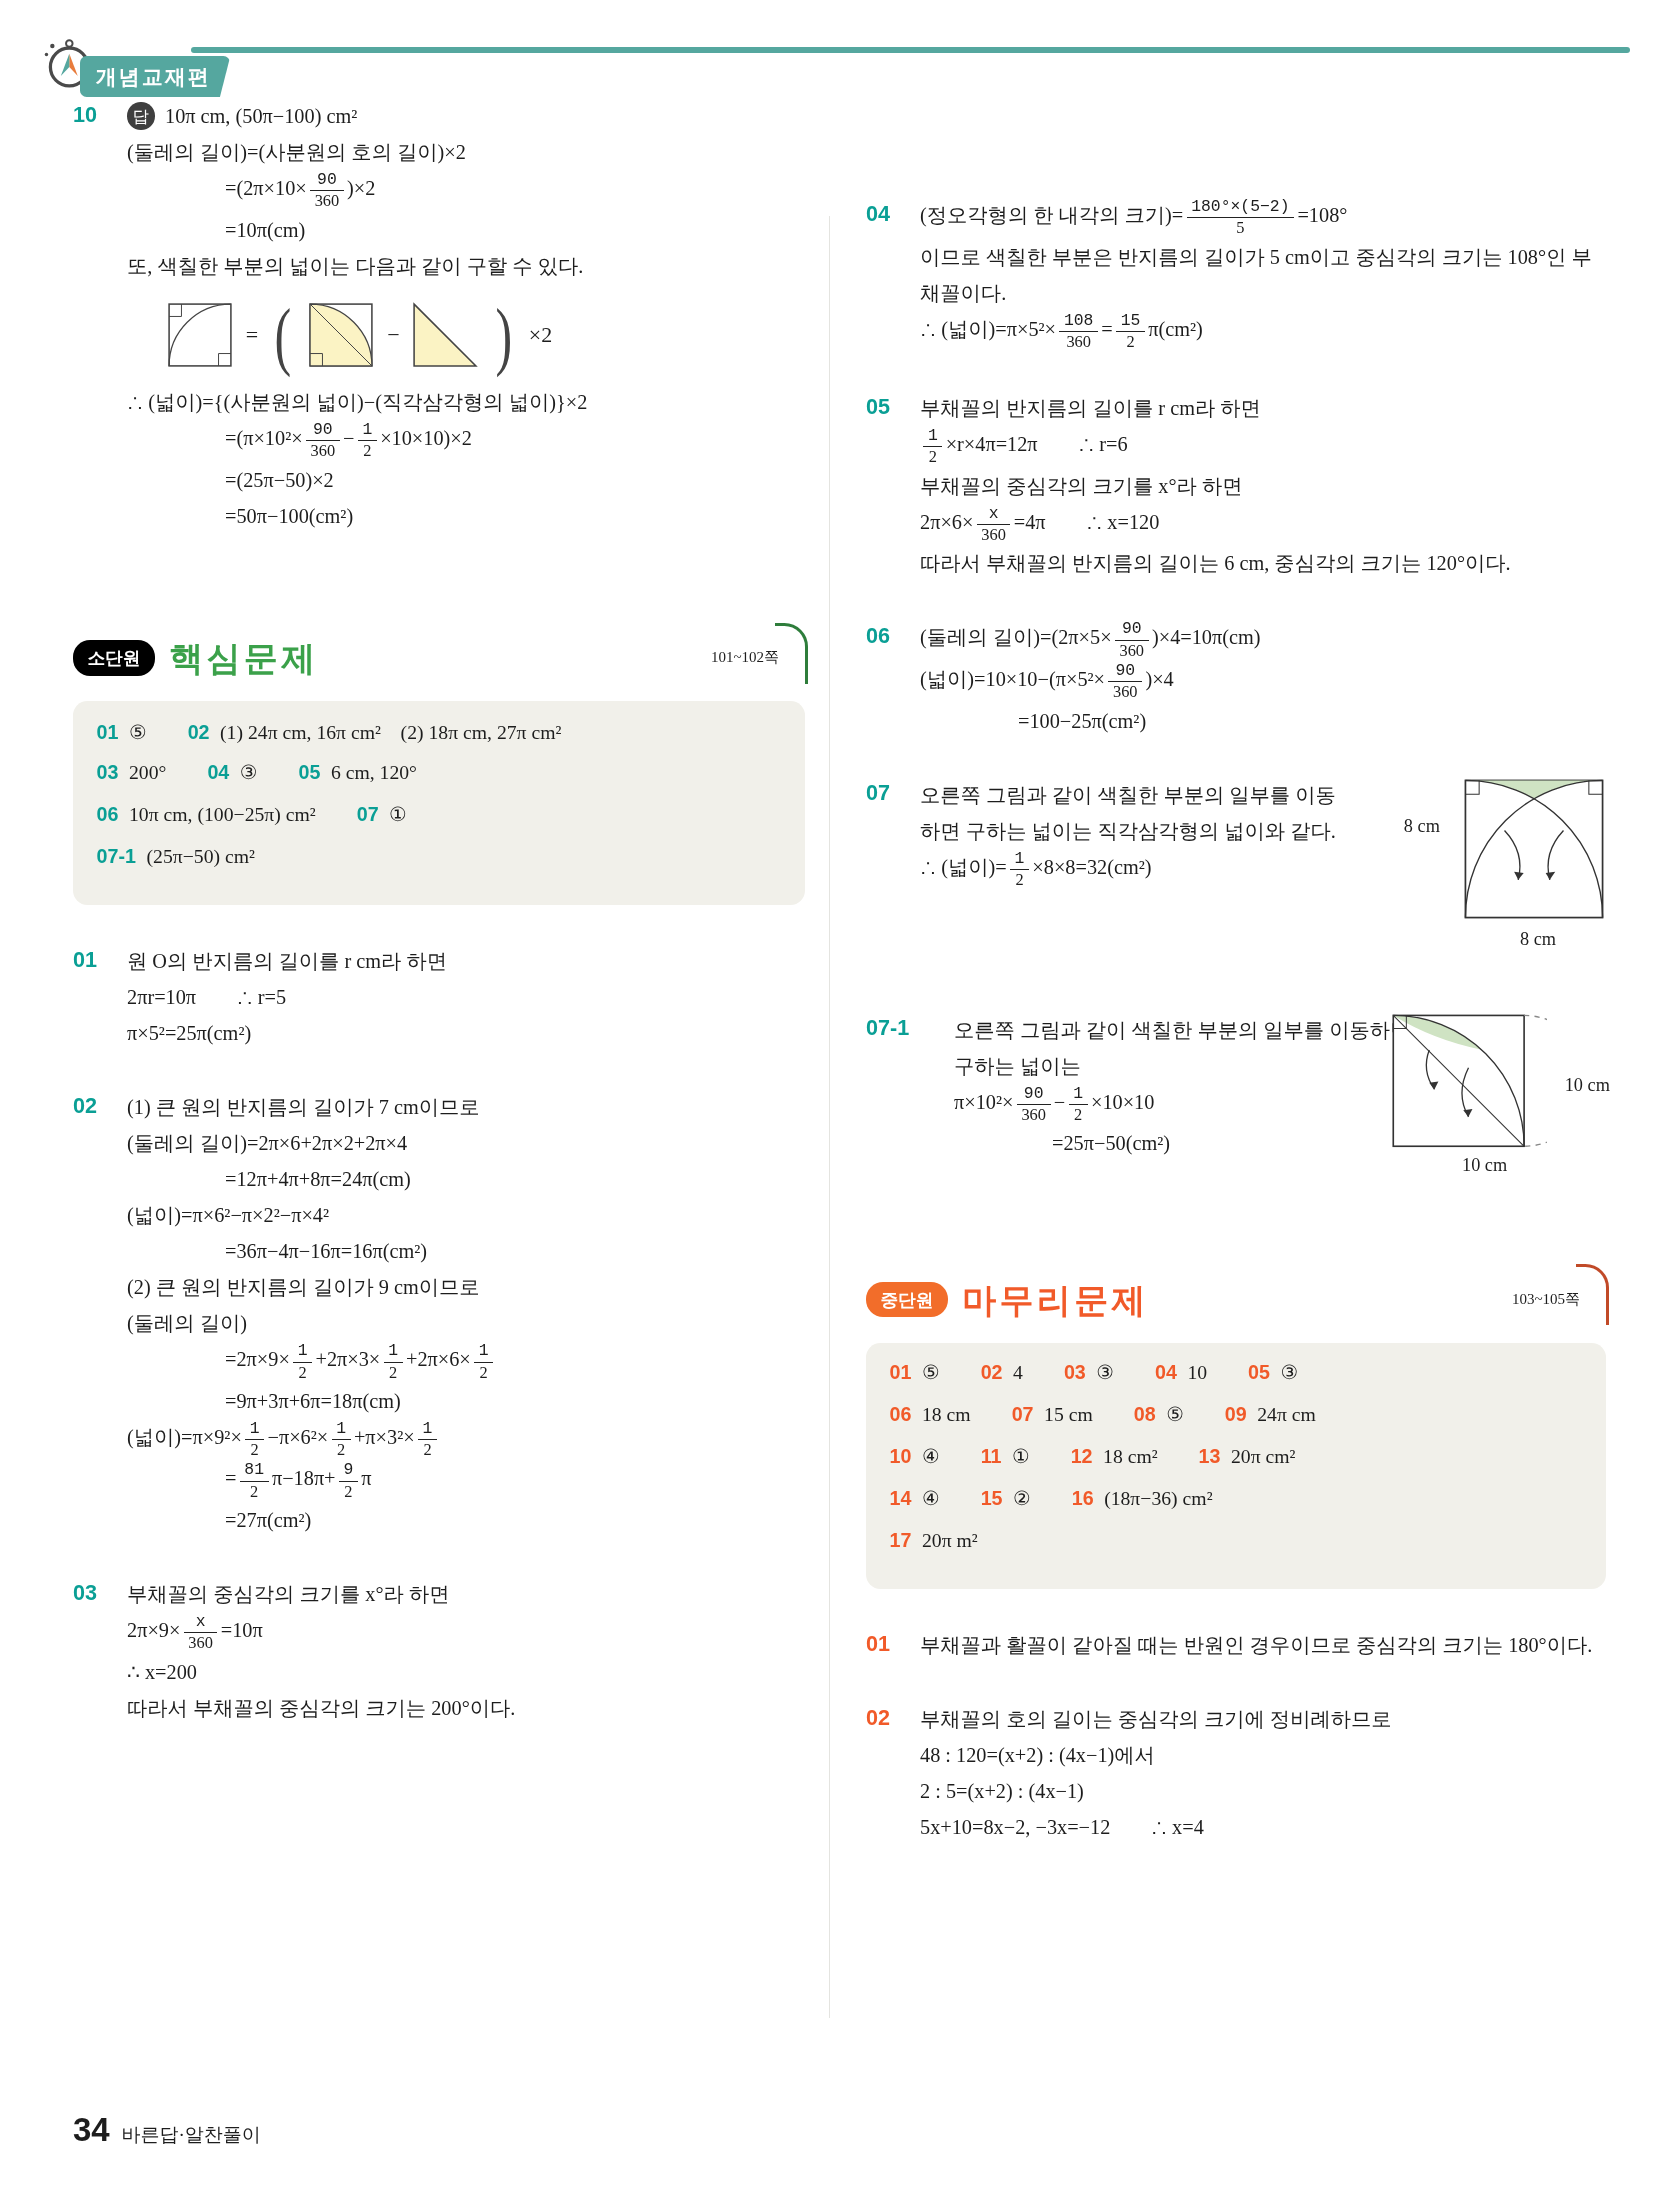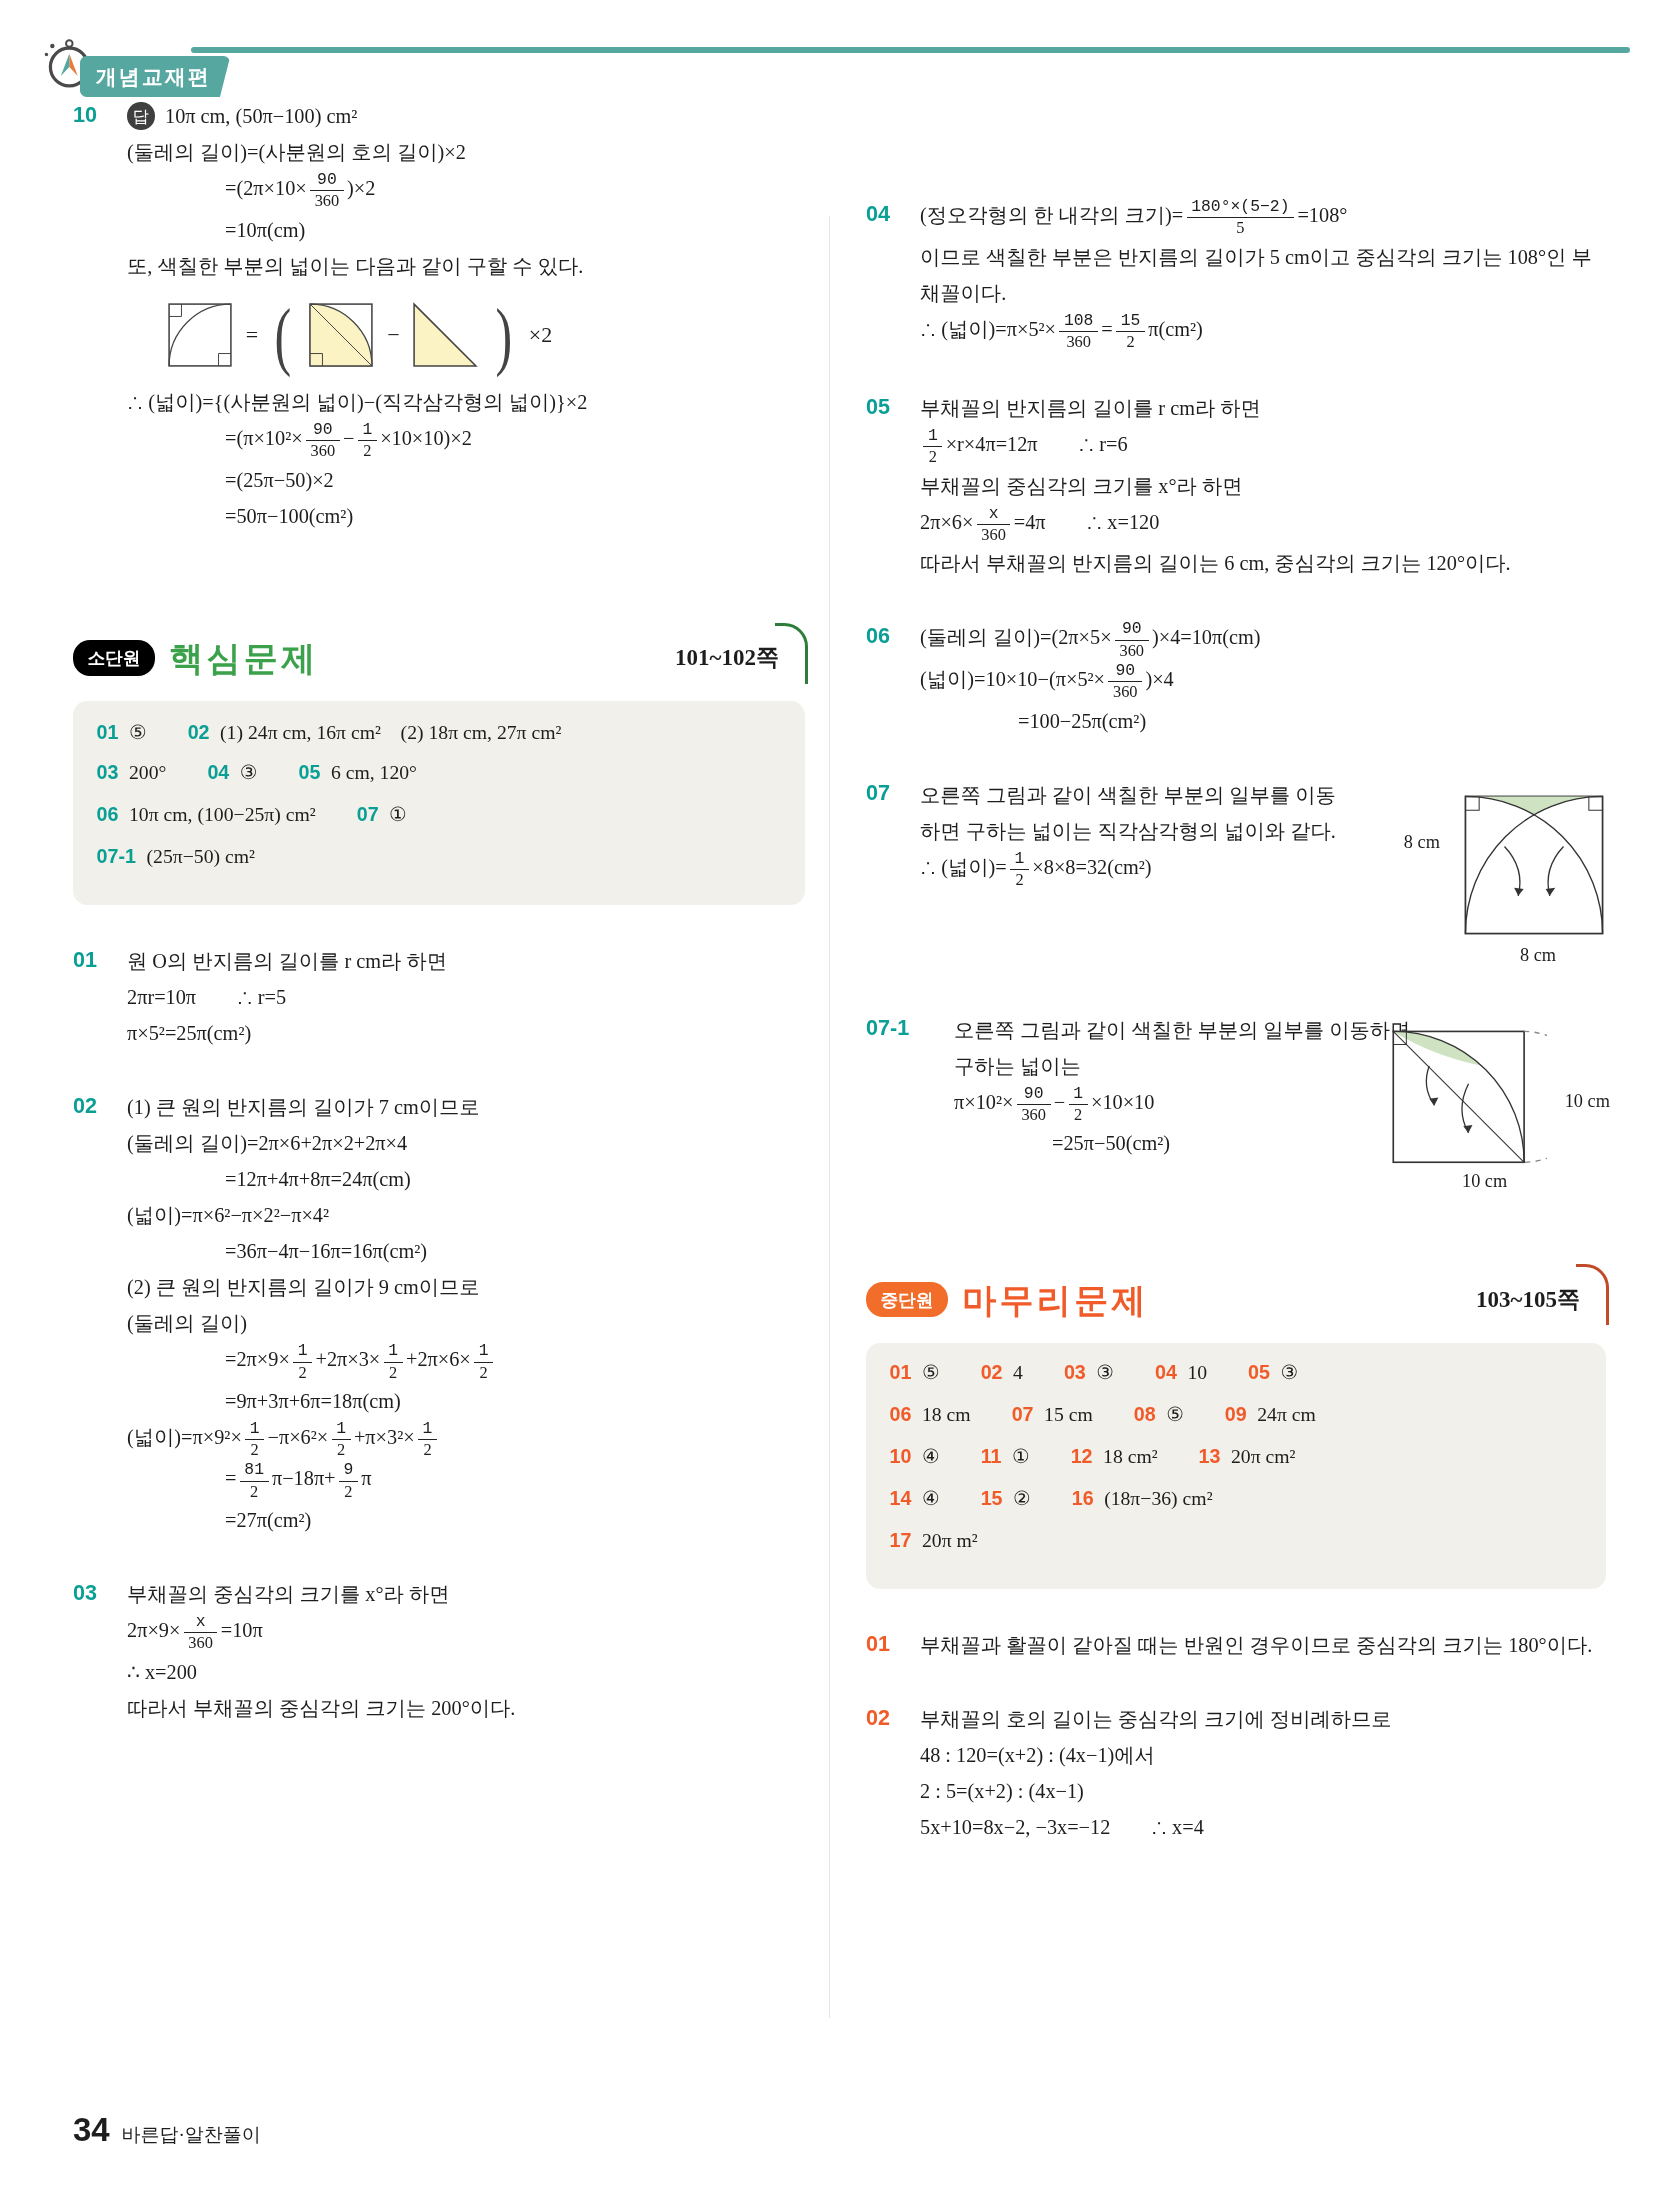--- a/index.html
+++ b/index.html
@@ -55,37 +55,37 @@
   .sec-head{position:relative;display:flex;align-items:center;gap:14.4px;height:52px;margin-top:98px;}
   .sec-head.tight{margin-top:85px;}
   .badge{font-family:"Liberation Sans","DejaVu Sans",sans-serif;color:#fff;font-size:17.7px;
         font-weight:bold;padding:5.9px 14.4px;border-radius:17px;flex:0 0 auto;}
   .badge-green{background:#000000;}
   .badge-orange{background:#f26d2a;}
   .sec-title{font-size:34px;font-weight:800;letter-spacing:3.3px;line-height:1;
         font-family:"Liberation Sans","DejaVu Sans",sans-serif;}
   .green-title{color:#3ba14a;}
   .orange-title{color:#f15a29;}
-  .sec-pages{margin-left:auto;font-size:23px;font-weight:bold;padding-right:26px;}
+  .sec-pages{margin-left:auto;font-size:15px;font-weight:normal;padding-right:26px;}
   .sec-corner{position:absolute;right:-2.6px;top:-9.2px;width:30px;height:58px;
         border-top:3.3px solid;border-right:3.3px solid;border-top-right-radius:23.6px;}
   .green-corner{border-color:#2e7d3b;}
   .orange-corner{border-color:#c14a28;}
 
   
   .ansbox{background:#f1f0ea;border-radius:14.4px;padding:18.3px 23.6px;margin-top:17px;}
   .ans-row{display:flex;align-items:baseline;column-gap:41px;row-gap:2.6px;flex-wrap:wrap;min-height:42px;}
   .ans-item{display:inline-flex;align-items:baseline;gap:10.5px;}
   .ans-num{font-family:"Liberation Sans","DejaVu Sans",sans-serif;font-weight:bold;font-size:19.7px;}
   .green-box .ans-num{color:#0a9f95;}
   .orange-box .ans-num{color:#f15a29;}
   .ans-text{font-size:19.7px;}
 
   
-  .figbox{position:absolute;right:0;top:16px;}
+  .figbox{position:absolute;right:0;top:0;}
   .fig07{width:197px;height:177px;}
   .fig071{width:216px;height:170px;}
   .fig-label{position:absolute;font-size:18.3px;white-space:nowrap;}
   .fl07-side{left:-5.2px;top:39px;}
   .fl07-bottom{left:111px;top:152px;}
   .fl071-side{right:-3.9px;top:63px;}
   .fl071-bottom{left:72px;top:143px;}
 
   .sol.has-fig{min-height:197px;}
   .sol.has-fig2{min-height:177px;}

